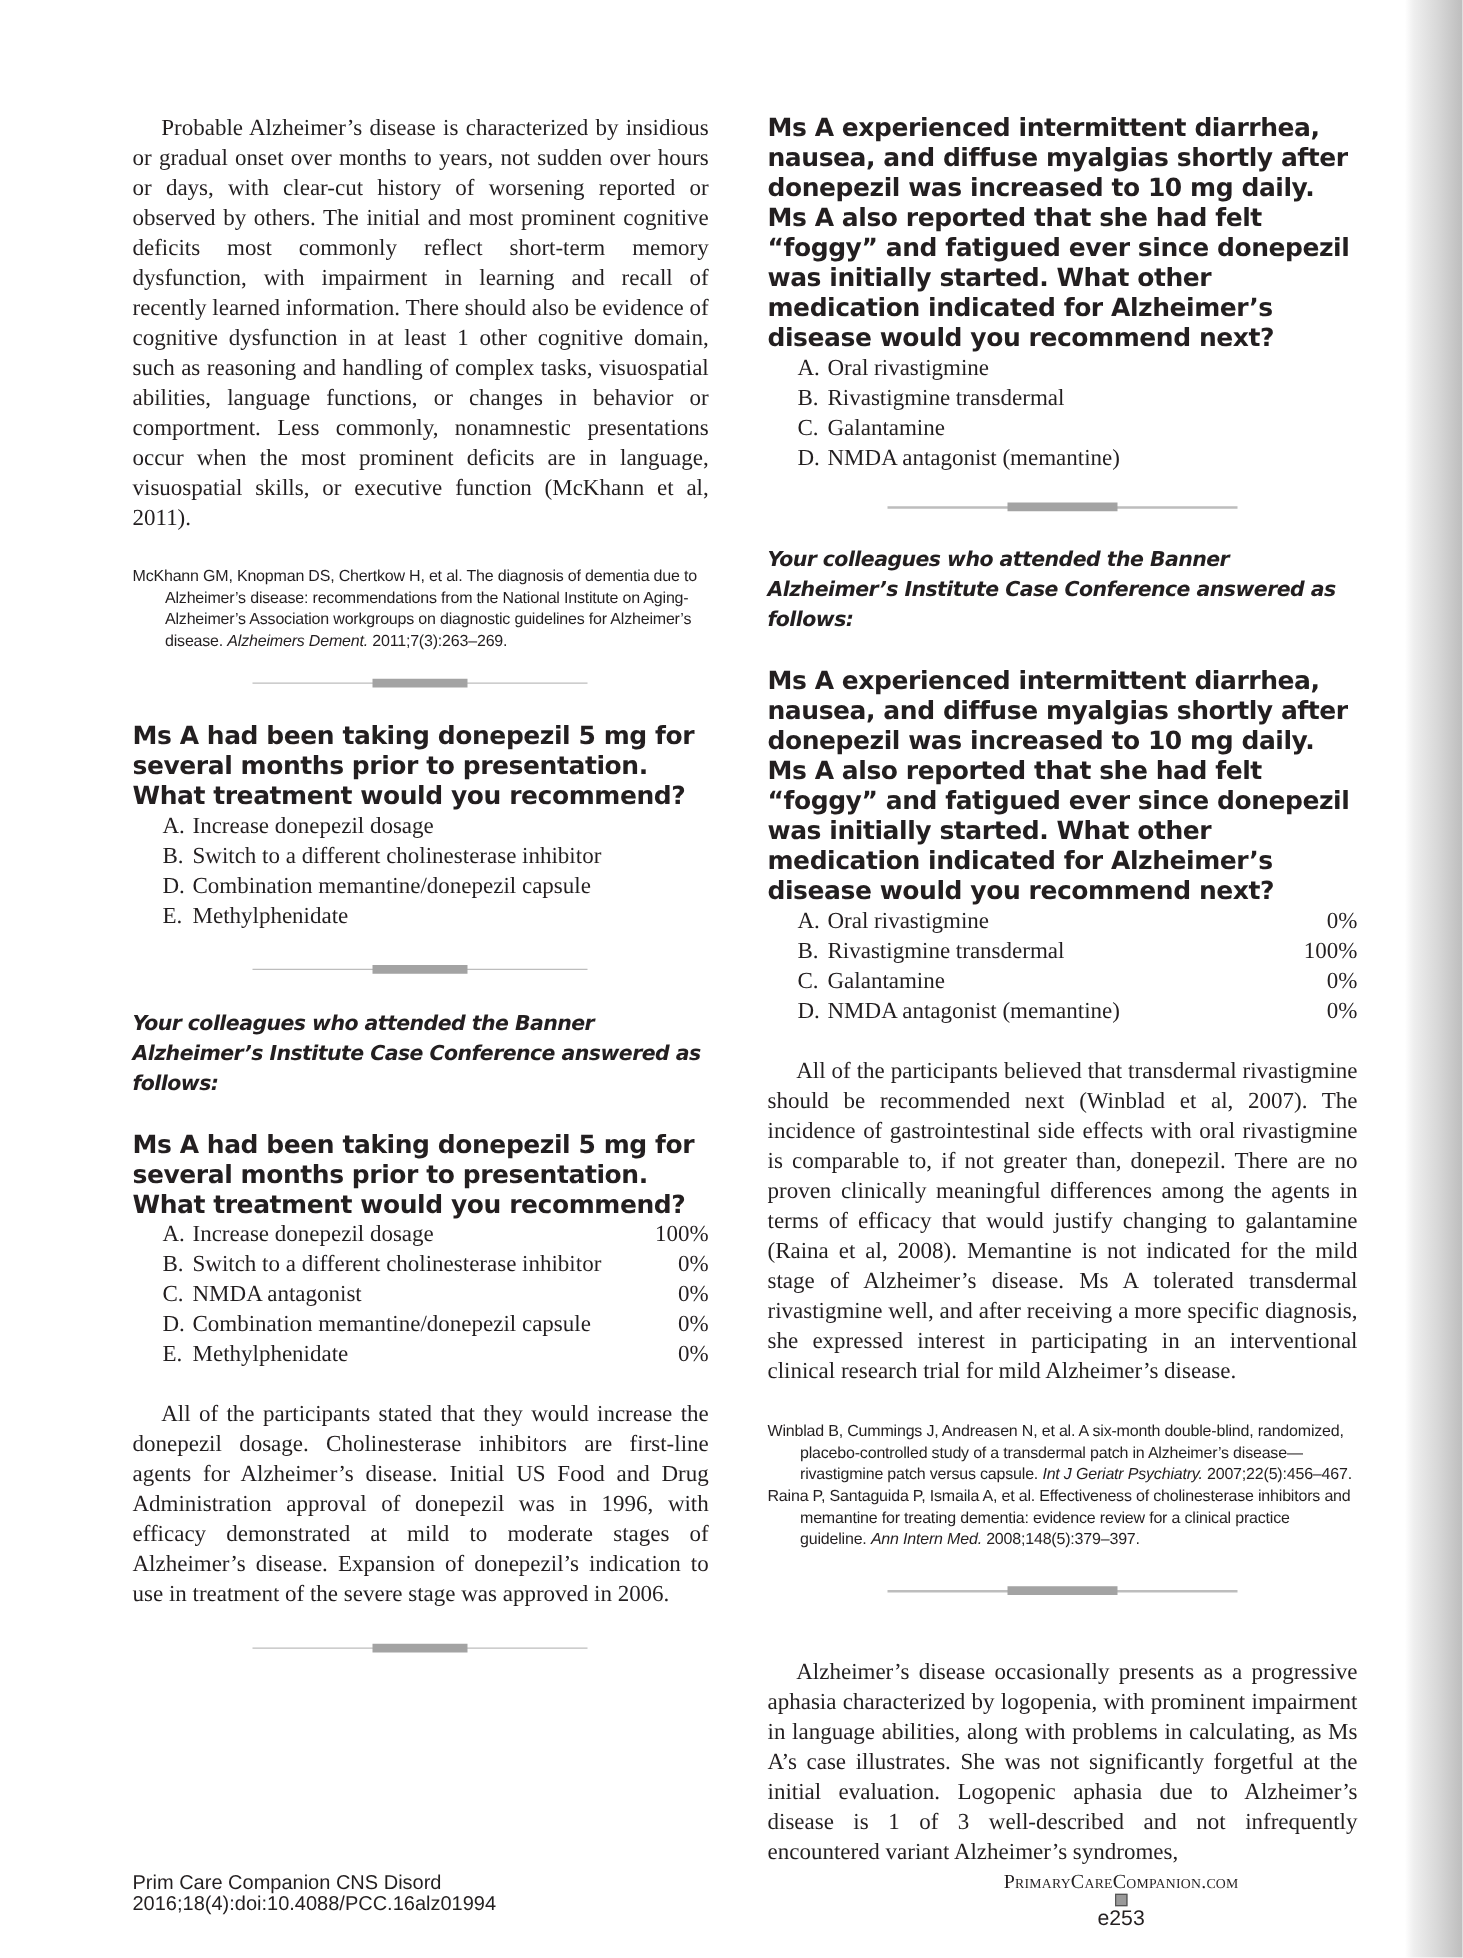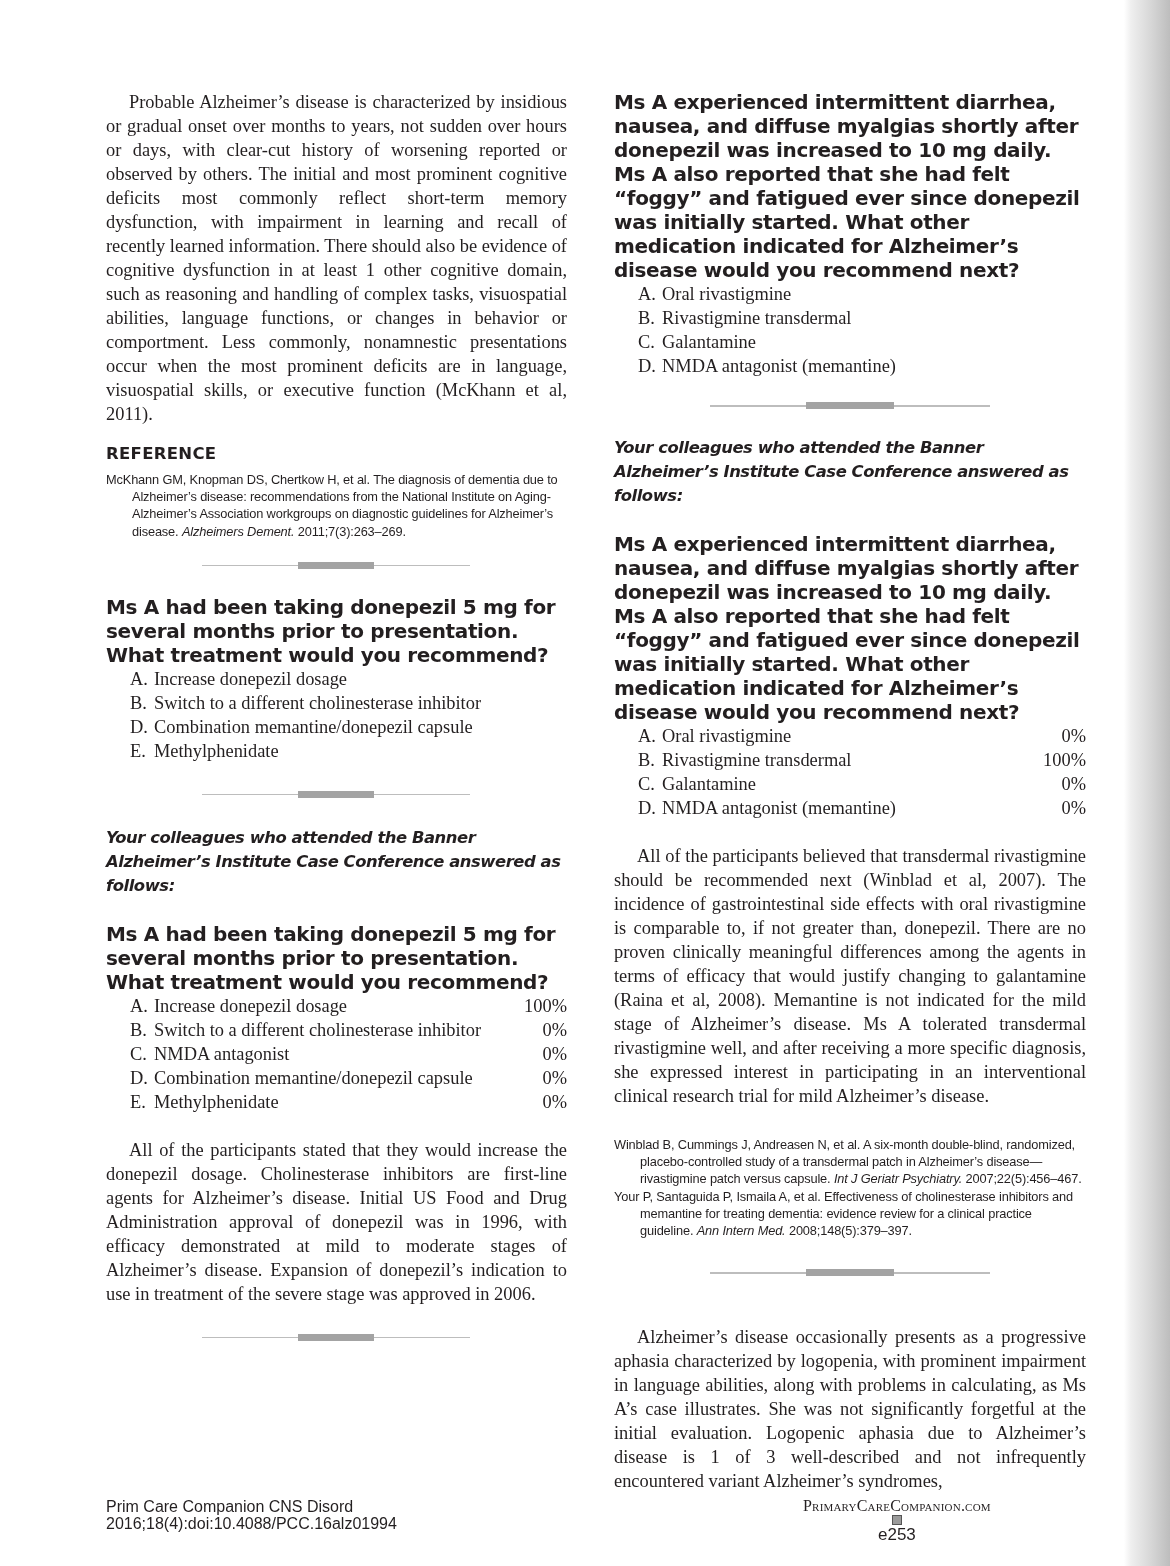--- a/index.html
+++ b/index.html
@@ -69,21 +69,20 @@
 </style>
 </head>
 <body>
 
 <div class="edge-shadow"></div>
 
 <div class="col col-left">
   <p class="body-text">Probable Alzheimer’s disease is characterized by insidious or gradual onset over months to years, not sudden over hours or days, with clear-cut history of worsening reported or observed by others. The initial and most prominent cognitive deficits most commonly reflect short-term memory dysfunction, with impairment in learning and recall of recently learned information. There should also be evidence of cognitive dysfunction in at least 1 other cognitive domain, such as reasoning and handling of complex tasks, visuospatial abilities, language functions, or changes in behavior or comportment. Less commonly, nonamnestic presentations occur when the most prominent deficits are in language, visuospatial skills, or executive function (McKhann et al, 2011).</p>
 
   <div style="height:18px"></div>
-  <h3 class="heading">REFERENCE</h3>
   <div style="height:8px"></div>
   <p class="ref"><span>McKhann GM, Knopman DS, Chertkow H, et al. The diagnosis of dementia due to Alzheimer’s disease: recommendations from the National Institute on Aging-Alzheimer’s Association workgroups on diagnostic guidelines for Alzheimer’s disease. </span><i>Alzheimers Dement.</i><span> 2011;7(3):263–269.</span></p>
 
   <div style="height:22px"></div>
   <div class="divider">
     <div class="line" style="left:96px;width:268px"></div>
     <div class="bar" style="left:192px;width:76px"></div>
   </div>
 
   <div style="height:25px"></div>
@@ -191,21 +190,21 @@
         <span class="opt-pct">0%</span>
       </li>
   </ul>
 
   <div style="height:24px"></div>
   <p class="body-text">All of the participants believed that transdermal rivastigmine should be recommended next (Winblad et al, 2007). The incidence of gastrointestinal side effects with oral rivastigmine is comparable to, if not greater than, donepezil. There are no proven clinically meaningful differences among the agents in terms of efficacy that would justify changing to galantamine (Raina et al, 2008). Memantine is not indicated for the mild stage of Alzheimer’s disease. Ms A tolerated transdermal rivastigmine well, and after receiving a more specific diagnosis, she expressed interest in participating in an interventional clinical research trial for mild Alzheimer’s disease.</p>
 
   <div style="height:18px"></div>
   <div style="height:10px"></div>
   <p class="ref"><span>Winblad B, Cummings J, Andreasen N, et al. A six-month double-blind, randomized, placebo-controlled study of a transdermal patch in Alzheimer’s disease—rivastigmine patch versus capsule. </span><i>Int J Geriatr Psychiatry.</i><span> 2007;22(5):456–467.</span></p>
-  <p class="ref"><span>Your P, Santaguida P, Ismaila A, et al. Effectiveness of cholinesterase inhibitors and memantine for treating dementia: evidence review for a clinical practice guideline. </span><i>Ann Intern Med.</i><span> 2008;148(5):379–397.</span></p>
+  <p class="ref"><span>Raina P, Santaguida P, Ismaila A, et al. Effectiveness of cholinesterase inhibitors and memantine for treating dementia: evidence review for a clinical practice guideline. </span><i>Ann Intern Med.</i><span> 2008;148(5):379–397.</span></p>
 
   <div style="height:30px"></div>
   <div class="divider">
     <div class="line" style="left:96px;width:280px"></div>
     <div class="bar" style="left:192px;width:88px"></div>
   </div>
 
   <div style="height:38px"></div>
   <div style="height:10px"></div>
   <p class="body-text">Alzheimer’s disease occasionally presents as a progressive aphasia characterized by logopenia, with prominent impairment in language abilities, along with problems in calculating, as Ms A’s case illustrates. She was not significantly forgetful at the initial evaluation. Logopenic aphasia due to Alzheimer’s disease is 1 of 3 well-described and not infrequently encountered variant Alzheimer’s syndromes,</p>

